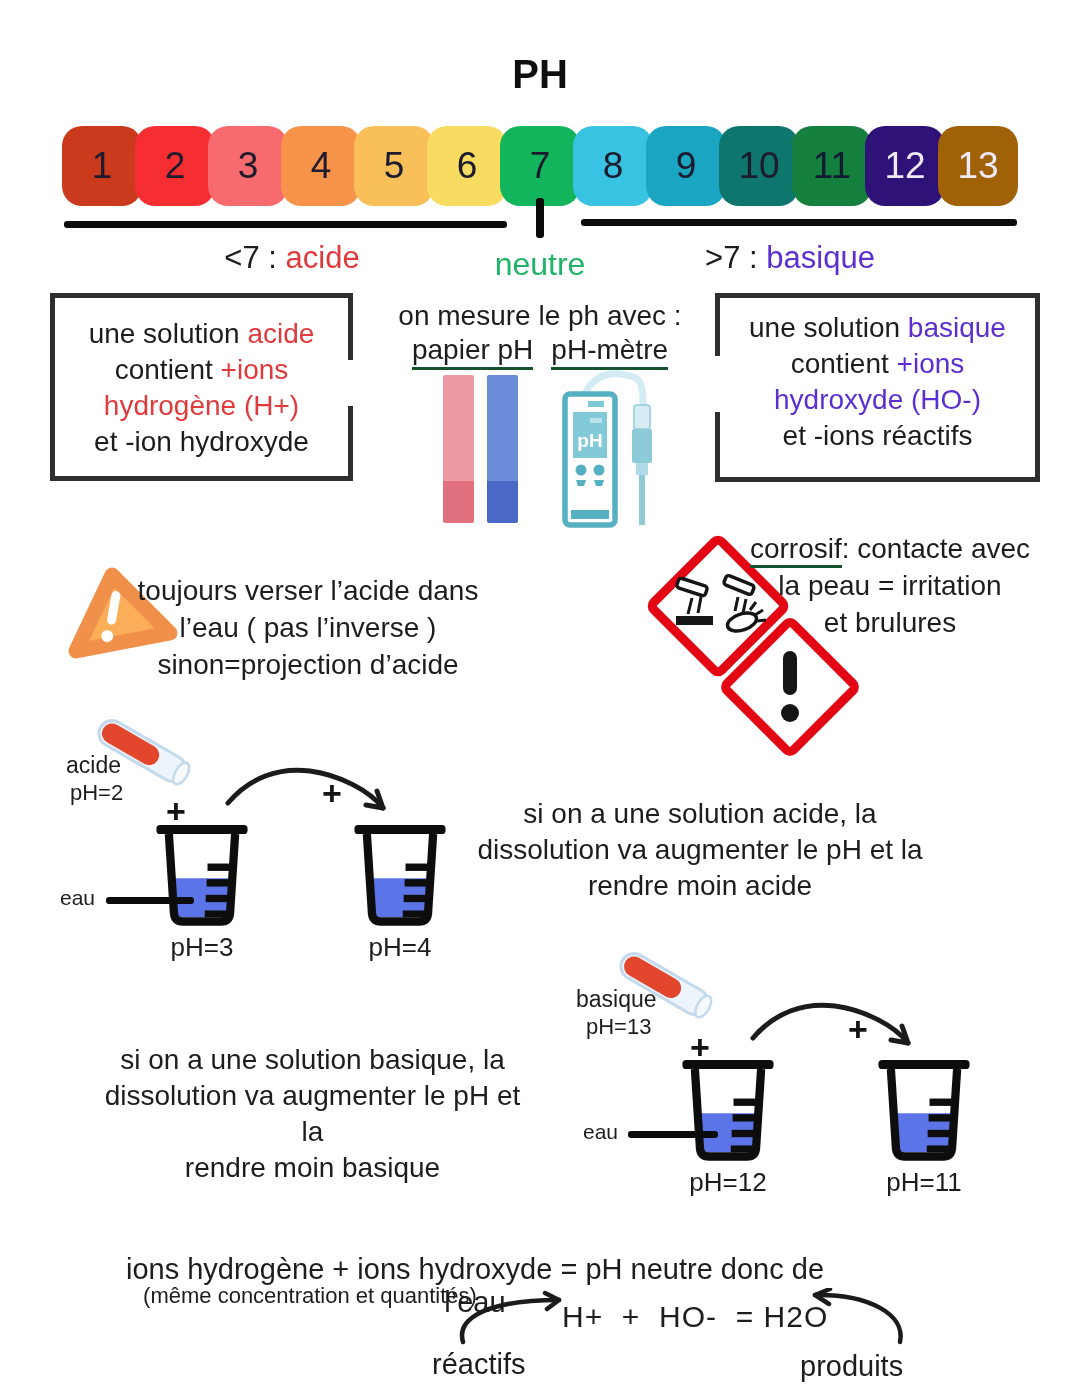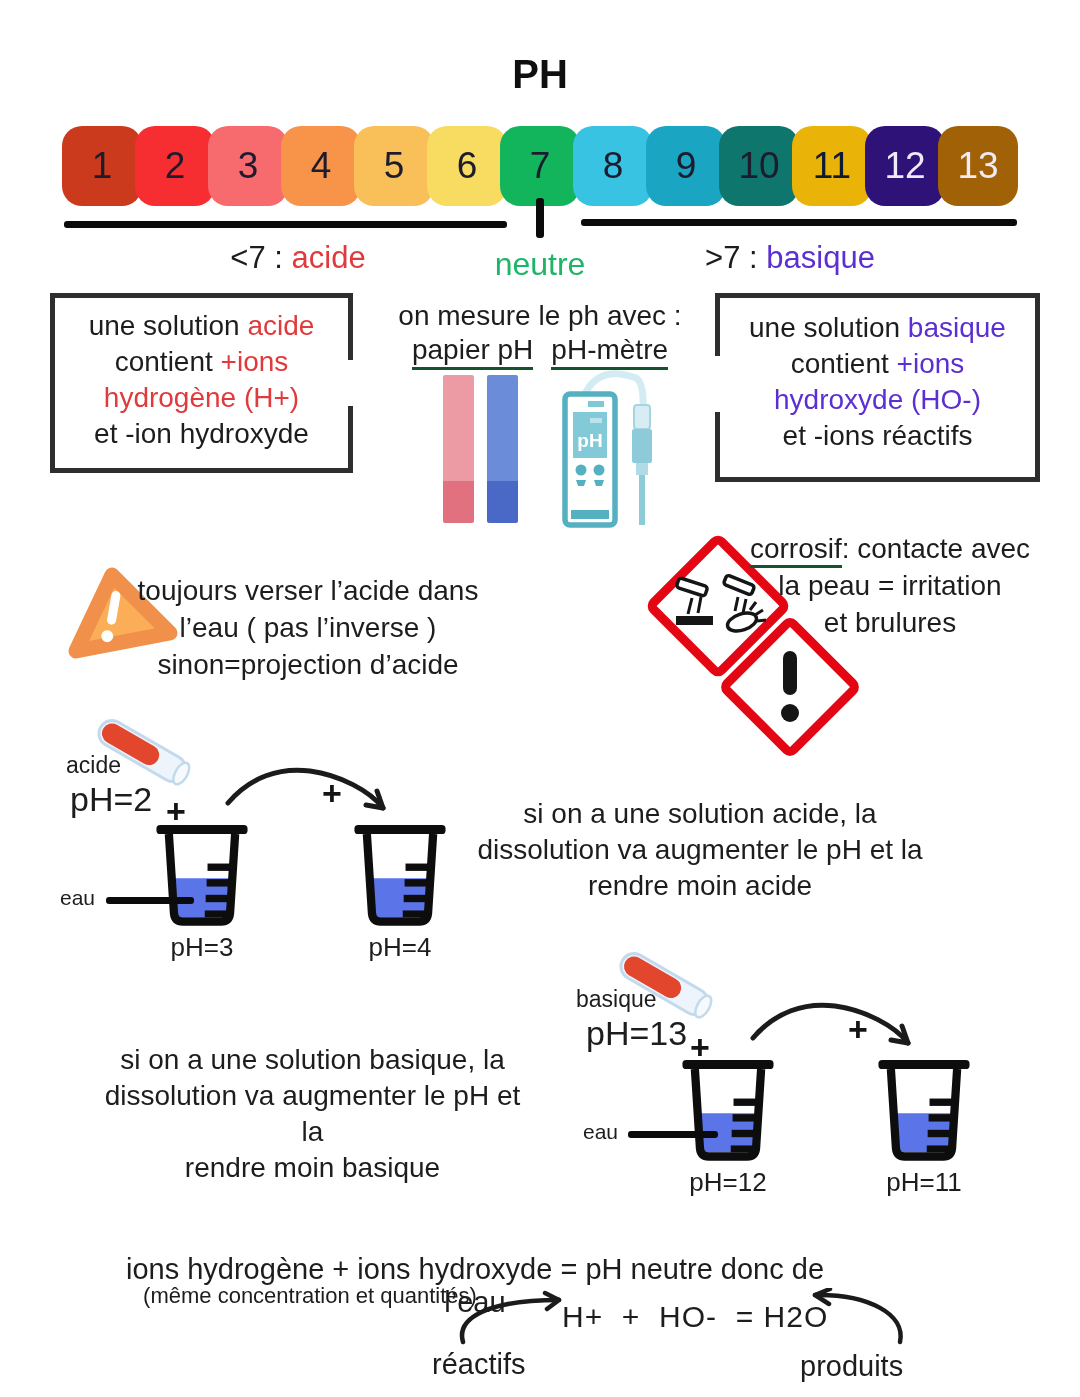--- a/index.html
+++ b/index.html
@@ -17,21 +17,21 @@
   .red{color:var(--acide);}
   .purple{color:var(--basique);}
   .green{color:var(--neutre);}
   
   .note-box{border:5px solid #2e2e2e;background:#fff;font-size:28px;line-height:36px;text-align:center;}
   .gap{background:#ffffff;position:absolute;}
   .u{border-bottom:3px solid #14532d;padding-bottom:1px;}
   .body-text{font-size:28px;line-height:37px;}
   .plus{font-size:34px;font-weight:700;color:#141414;}
   .small-label{font-size:23px;}
-  .ph-label{font-size:34px;}
+  .ph-label{font-size:22px;}
   .beaker-unit{width:104px;text-align:center;}
   .beaker-ph{font-size:26px;margin-top:0px;}
   .eau{font-size:21px;}
   .strip{border-radius:2px;overflow:hidden;}
   .strip > div{width:100%;}
   .eq{font-size:30px;white-space:pre;letter-spacing:1px;}
   .concl2{font-size:22px;}
   .concl1{font-size:29px;}
   .rp{font-size:29px;}
 </style>
@@ -46,38 +46,38 @@
     <div class="chip" style="background: rgb(204, 58, 29); color: rgb(28, 28, 46);">1</div>
     <div class="chip" style="background: rgb(246, 46, 49); color: rgb(28, 28, 46);">2</div>
     <div class="chip" style="background: rgb(247, 106, 109); color: rgb(28, 28, 46);">3</div>
     <div class="chip" style="background: rgb(248, 147, 74); color: rgb(28, 28, 46);">4</div>
     <div class="chip" style="background: rgb(249, 192, 90); color: rgb(28, 28, 46);">5</div>
     <div class="chip" style="background: rgb(248, 220, 97); color: rgb(28, 28, 46);">6</div>
     <div class="chip" style="background: rgb(18, 180, 92); color: rgb(28, 28, 46);">7</div>
     <div class="chip" style="background: rgb(57, 195, 226); color: rgb(28, 28, 46);">8</div>
     <div class="chip" style="background: rgb(26, 165, 195); color: rgb(28, 28, 46);">9</div>
     <div class="chip" style="background: #0f766e; color: rgb(28, 28, 46);">10</div>
-    <div class="chip" style="background: #eab308; color: rgb(14, 27, 51);">11</div>
+    <div class="chip" style="background: #15803d; color: rgb(14, 27, 51);">11</div>
     <div class="chip" style="background: rgb(46, 18, 119); color: rgb(239, 233, 248);">12</div>
     <div class="chip" style="background: #a16207; color: rgb(239, 233, 248);">13</div>
   </div>
 
   <div class="abs bar" style="left:64px;top:221px;width:443px;height:7px;"></div>
   <div class="abs bar" style="left:581px;top:219px;width:436px;height:7px;"></div>
   <div class="abs bar" style="left:536px;top:198px;width:8px;height:40px;"></div>
 
-  <div class="abs zone center" style="left:148px;top:240px;width:300px;">
+  <div class="abs zone center" style="left:142px;top:240px;width:300px;">
     <span>&lt;7 : </span><span class="red">acide</span>
   </div>
   <div class="abs zone center green" style="left:440px;top:246px;width:200px;font-size:32px;">neutre</div>
   <div class="abs zone center" style="left:640px;top:240px;width:300px;">
     <span>&gt;7 : </span><span class="purple">basique</span>
   </div>
 
-  <div class="abs note-box" style="left:50px;top:293px;width:293px;height:160px;padding-top:10px;text-align:center;">
+  <div class="abs note-box" style="left:50px;top:293px;width:293px;height:160px;padding-top:18px;text-align:center;">
     <div><span>une solution </span><span class="red">acide</span></div>
     <div><span>contient </span><span class="red">+ions</span></div>
     <div class="red">hydrogène (H+)</div>
     <div>et -ion hydroxyde</div>
     <div class="gap" style="right:-5px;top:62px;width:5px;height:46px;"></div>
   </div>
 
   <div class="abs note-box" style="left:715px;top:293px;width:315px;height:167px;padding-top:12px;">
     <div><span>une solution </span><span class="purple">basique</span></div>
     <div><span>contient </span><span class="purple">+ions</span></div>

